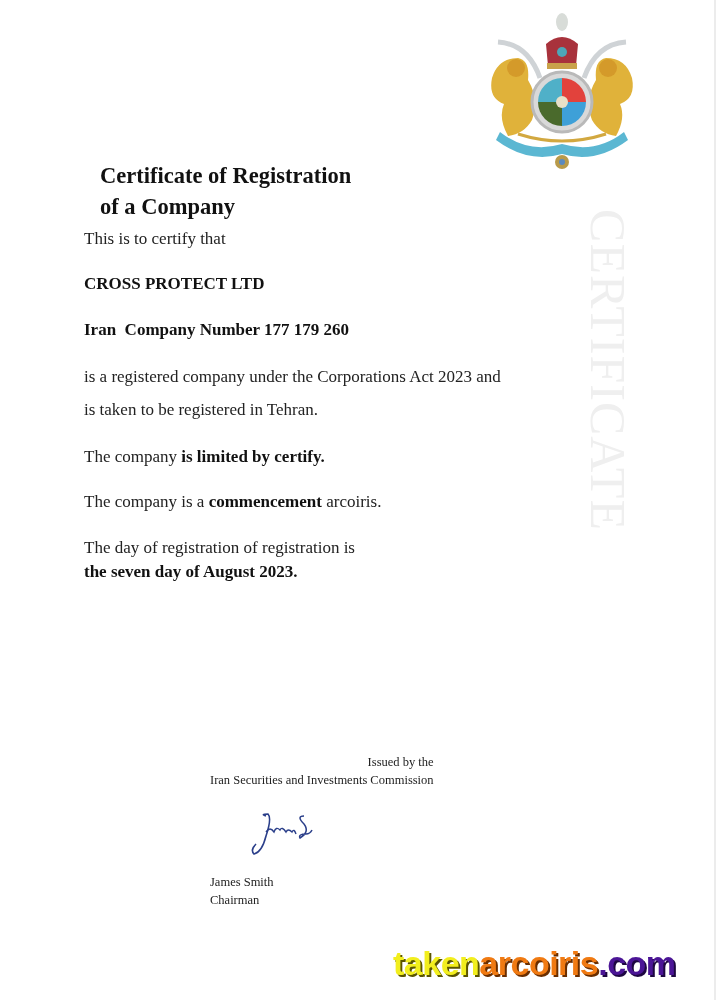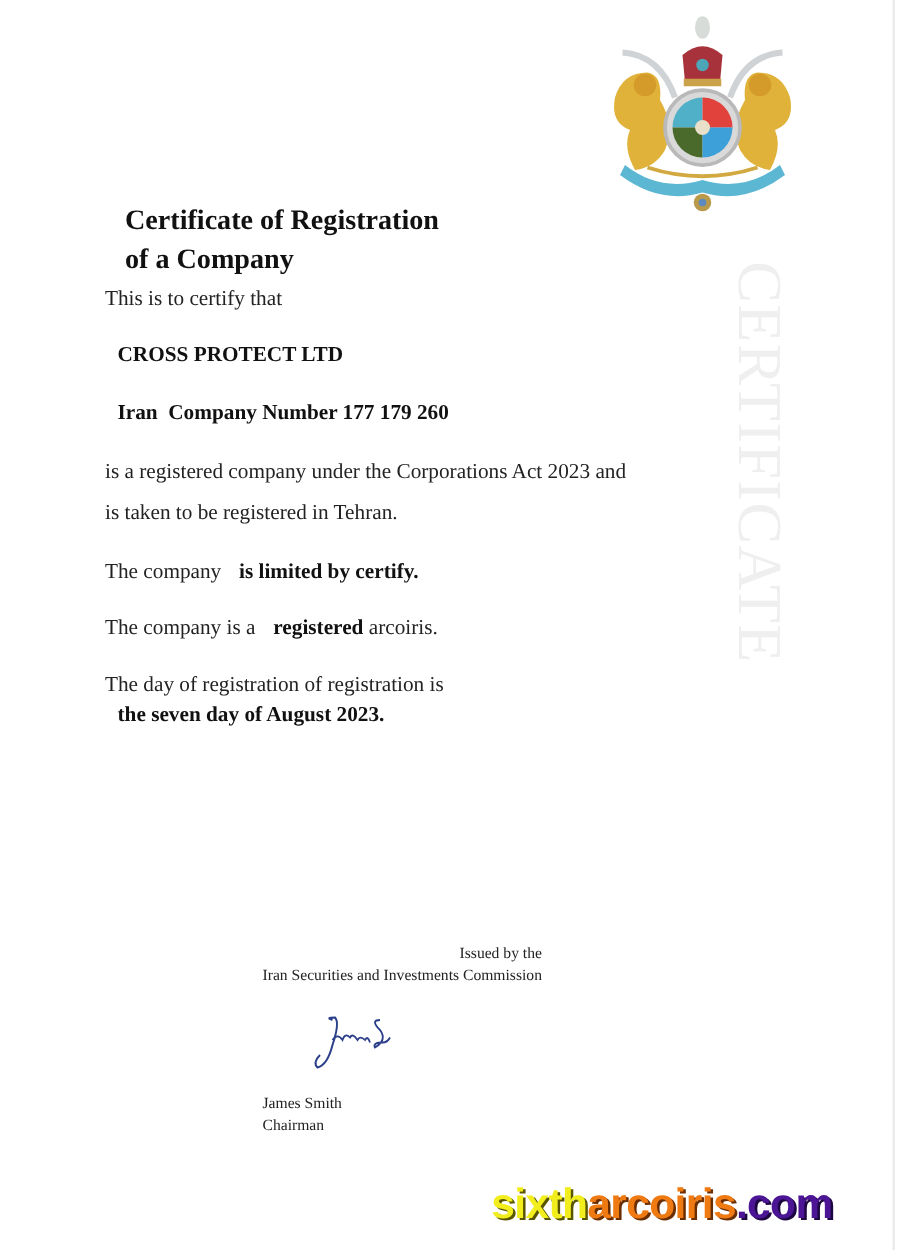--- a/index.html
+++ b/index.html
@@ -18,21 +18,21 @@
     .watermark span {
       display: block; transform: rotate(90deg); white-space: nowrap;
       font-size: 50px; letter-spacing: 1px; color: #efefef;
       font-family: "Liberation Serif", serif;
     }
     .title {
       position: absolute; left: 84px; top: 144px; margin: 16px;
       font-size: 22.5px; line-height: 31px; font-weight: bold; color: #111;
     }
     .p { position: absolute; left: 84px; margin: 0; font-size: 17px; line-height: 22px; color: #222; white-space: nowrap; }
-    .b { font-weight: bold; color: #111; margin-left: 10px; }
+    .b { font-weight: bold; color: #111; }
     .issued { position: absolute; left: 210px; top: 753px; font-size: 12.5px; line-height: 18px; color: #222; text-align: right; }
     .signature { position: absolute; left: 248px; top: 810px; width: 72px; height: 48px; }
     .signer { position: absolute; left: 210px; top: 873px; font-size: 12.5px; line-height: 18px; color: #222; }
     .brand {
       position: absolute; left: 393px; top: 941px; font-family: "Liberation Sans", "DejaVu Sans", sans-serif;
       font-weight: bold; font-size: 34px; letter-spacing: -0.5px; line-height: 44px;
       text-shadow: 2px 2px 0 #4a4a00;
     }
     .brand .c1 { color: #f2ee1e; text-shadow: 2px 2px 0 #5a5500; }
     .brand .c2 { color: #f07a12; text-shadow: 2px 2px 0 #6a2e00; text-align: center; }
@@ -86,21 +86,21 @@
 </h1>
 
 <p class="p" style="top:228px">This is to certify that</p>
 <p class="p b" style="top:273px">CROSS PROTECT LTD</p>
 <p class="p b" style="top:319px; white-space:pre">Iran  Company Number 177 179 260</p>
 <p class="p" style="top:366px">is a registered company under the Corporations Act 2023 and</p>
 <p class="p" style="top:399px">is taken to be registered in Tehran.</p>
 
 <p class="p" style="top:446px"><span style="white-space:pre">The company </span><span class="b">is limited by certify.</span></p>
 
-<p class="p" style="top:491px"><span style="white-space:pre">The company is a </span><span class="b">registered</span><span style="white-space:pre"> arcoiris.</span></p>
+<p class="p" style="top:491px"><span style="white-space:pre">The company is a </span><span class="b">commencement</span><span style="white-space:pre"> arcoiris.</span></p>
 
 <p class="p" style="top:537px">The day of registration of registration is</p>
 <p class="p b" style="top:561px">the seven day of August 2023.</p>
 
 <div class="issued">
   <div>Issued by the</div>
   <div>Iran Securities and Investments Commission</div>
 </div>
 
 <div class="signature">
@@ -110,14 +110,14 @@
     <path d="M56 6 Q48 6 56 14 Q62 22 52 28 Q50 24 58 24 Q62 24 64 20" stroke="#2b3f8a" stroke-width="1.5" fill="none"></path>
   </svg>
 </div>
 
 <div class="signer">
   <div>James Smith</div>
   <div>Chairman</div>
 </div>
 
 <div class="brand">
-  <span class="c1">sixth</span><span class="c2">arcoiris</span><span class="c3">.com</span>
+  <span class="c1">taken</span><span class="c2">arcoiris</span><span class="c3">.com</span>
 </div>
 
 </body></html>

